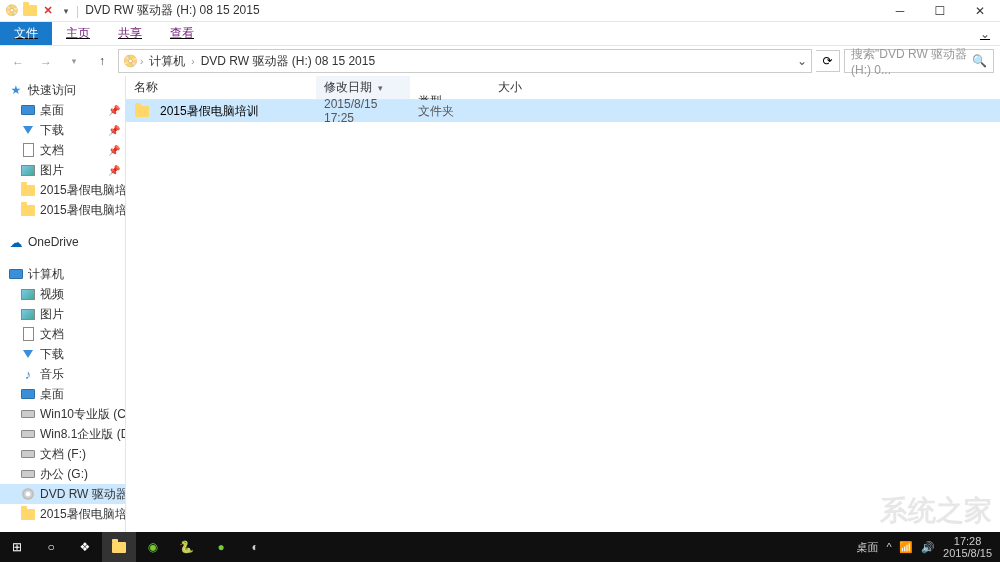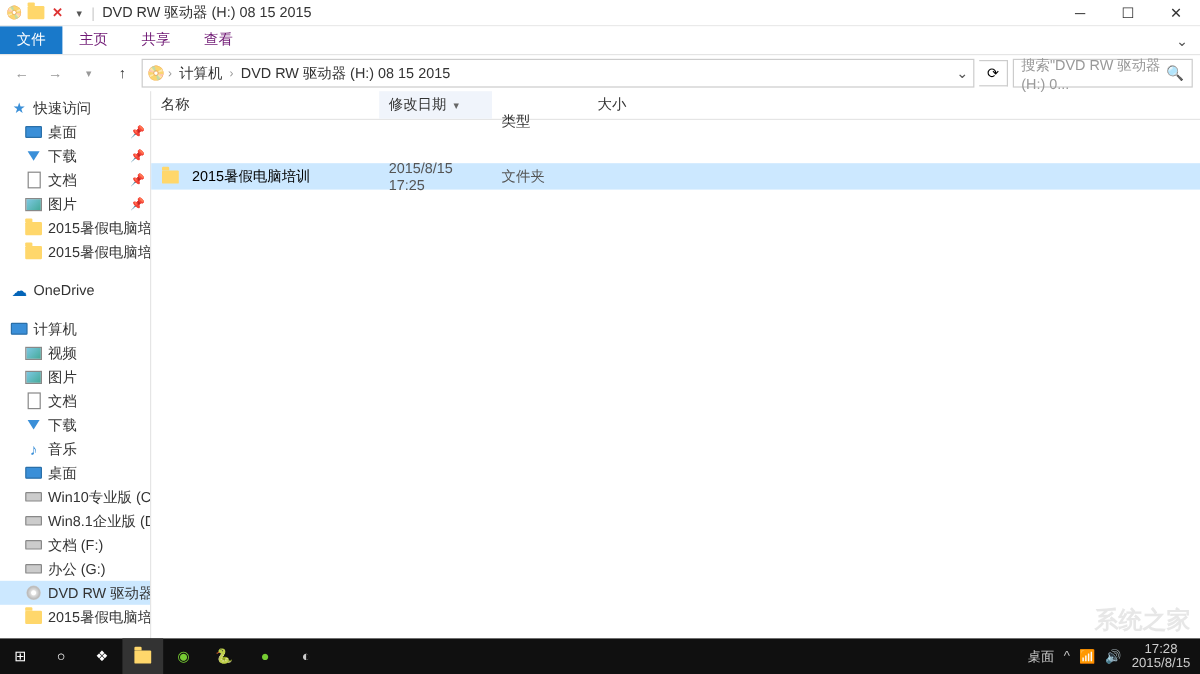--- a/index.html
+++ b/index.html
@@ -5,21 +5,21 @@
     * { margin: 0; padding: 0; box-sizing: border-box; font-family: "Microsoft YaHei", "Segoe UI", sans-serif; }
     body { width: 1000px; height: 562px; overflow: hidden; background: #fff; font-size: 12px; position: relative; }
     
     .titlebar { height: 22px; display: flex; align-items: center; background: #fff; border-bottom: 1px solid #e5e5e5; }
     .titlebar-icons { display: flex; align-items: center; gap: 2px; padding-left: 4px; }
     .ti { width: 16px; height: 16px; display: inline-flex; align-items: center; justify-content: center; font-size: 11px; }
     .title-text { margin-left: 6px; font-size: 12px; color: #333; }
     .window-controls { margin-left: auto; display: flex; }
     .wc { width: 40px; height: 22px; display: flex; align-items: center; justify-content: center; color: #333; }
     
-    .ribbon-tabs { height: 24px; display: flex; align-items: stretch; background: #fff; border-bottom: 1px solid #e5e5e5; font-size: 12px; }
+    .ribbon-tabs { height: 24px; display: flex; align-items: stretch; background: #fff; border-bottom: 1px solid #e5e5e5; font-size: 12px; text-decoration: underline; }
     .ribbon-tab { padding: 0 14px; display: flex; align-items: center; color: #701a75; }
     .ribbon-tab.active { background: #1979ca; color: #fff; }
     .ribbon-expand { margin-left: auto; width: 30px; display: flex; align-items: center; justify-content: center; color: #555; }
     
     .navbar { height: 30px; display: flex; align-items: center; padding: 2px 6px; gap: 4px; }
     .nav-btn { width: 24px; height: 24px; display: flex; align-items: center; justify-content: center; color: #999; border-radius: 2px; }
     .nav-btn.enabled { color: #333; }
     .addressbar { flex: 1; height: 24px; border: 1px solid #ccc; display: flex; align-items: center; padding: 0 4px; gap: 2px; font-size: 12px; }
     .crumb { padding: 0 4px; color: #333; }
     .crumb-sep { color: #999; font-size: 10px; }
@@ -28,21 +28,21 @@
     
     .content { display: flex; height: 462px; }
     .sidebar { width: 126px; border-right: 1px solid #e5e5e5; overflow-y: auto; padding: 4px 0; }
     .tree-item { display: flex; align-items: center; height: 20px; padding: 0 4px 0 20px; font-size: 12px; color: #333; white-space: nowrap; overflow: hidden; position: relative; }
     .tree-item.root { padding-left: 8px; }
     .tree-item.selected { background: #cce8ff; }
     .tree-icon { width: 16px; height: 16px; margin-right: 4px; flex-shrink: 0; display: inline-flex; align-items: center; justify-content: center; }
     .tree-spacer { height: 12px; }
     .pin { position: absolute; right: 4px; color: #888; font-size: 10px; }
     
-    .main { flex: 1; display: flex; flex-direction: column; gap: 36px; }
+    .main { flex: 1; display: flex; flex-direction: column; }
     .columns { height: 24px; display: flex; align-items: center; border-bottom: 1px solid #e5e5e5; font-size: 12px; color: #333; }
     .col { padding: 0 8px; border-right: 1px solid transparent; height: 100%; display: flex; align-items: center; }
     .col.sorted { background: #f0f4fb; }
     .col-name { width: 190px; }
     .col-date { width: 94px; }
     .col-type { width: 80px; margin-top: 28px; }
     .col-size { width: 60px; }
     .sort-arrow { margin-left: 6px; color: #666; font-size: 9px; }
     
     .filelist { flex: 1; }
@@ -52,21 +52,21 @@
     .cell-name { width: 190px; display: flex; align-items: center; gap: 6px; }
     .cell-date { width: 94px; color: #555; }
     .cell-type { width: 80px; color: #555; }
     .cell-size { width: 60px; }
     
     .statusbar { height: 22px; border-top: 1px solid #e5e5e5; display: flex; align-items: center; padding: 0 8px; font-size: 12px; color: #333; gap: 12px; }
     
     .taskbar { position: absolute; bottom: 0; left: 0; right: 0; height: 30px; background: #101010; display: flex; align-items: center; }
     .tb-item { width: 34px; height: 30px; display: flex; align-items: center; justify-content: center; color: #fff; }
     .tb-right { margin-left: auto; display: flex; align-items: center; color: #ccc; font-size: 11px; padding-right: 8px; gap: 8px; }
-    .watermark { position: absolute; right: 8px; bottom: 32px; color: #ddd; font-size: 20px; font-weight: bold; opacity: 0.7; pointer-events: none; }
+    .watermark { position: absolute; right: 8px; bottom: 32px; color: #ddd; font-size: 28px; font-weight: bold; opacity: 0.7; pointer-events: none; }
     
     .icon-folder { width: 14px; height: 11px; background: #ffd76b; border-radius: 1px; position: relative; }
     .icon-folder::before { content: ''; position: absolute; top: -3px; left: 0; width: 6px; height: 3px; background: #ffd76b; border-radius: 1px 1px 0 0; }
     .icon-monitor { width: 14px; height: 10px; background: #3a8fd8; border: 1px solid #2a6fa8; border-radius: 1px; }
     .icon-drive { width: 14px; height: 8px; background: #ccc; border: 1px solid #888; border-radius: 1px; }
     .icon-disc { width: 12px; height: 12px; border-radius: 50%; background: radial-gradient(circle, #fff 20%, #ddd 30%, #bbb 60%, #eee); }
     .icon-pic { width: 14px; height: 11px; background: linear-gradient(135deg,#7ec8e3,#4a9); border: 1px solid #888; }
     .icon-doc { width: 11px; height: 14px; background: #fff; border: 1px solid #888; }
     .icon-down { width: 0; height: 0; border-left: 5px solid transparent; border-right: 5px solid transparent; border-top: 8px solid #3a8fd8; }
     .icon-music { color: #3a8fd8; font-size: 13px; }

